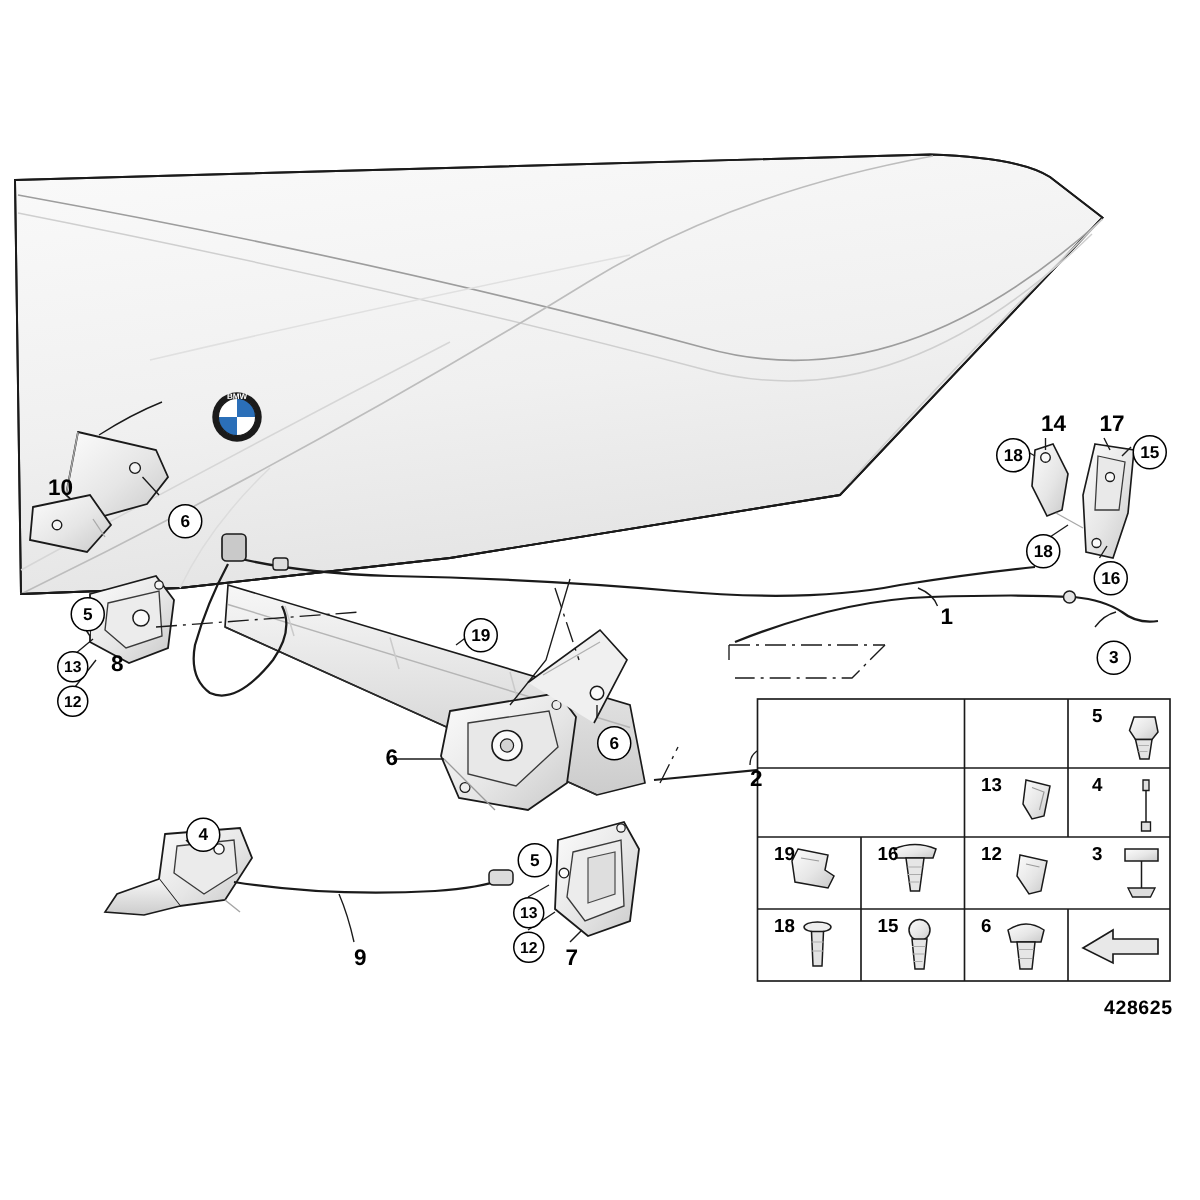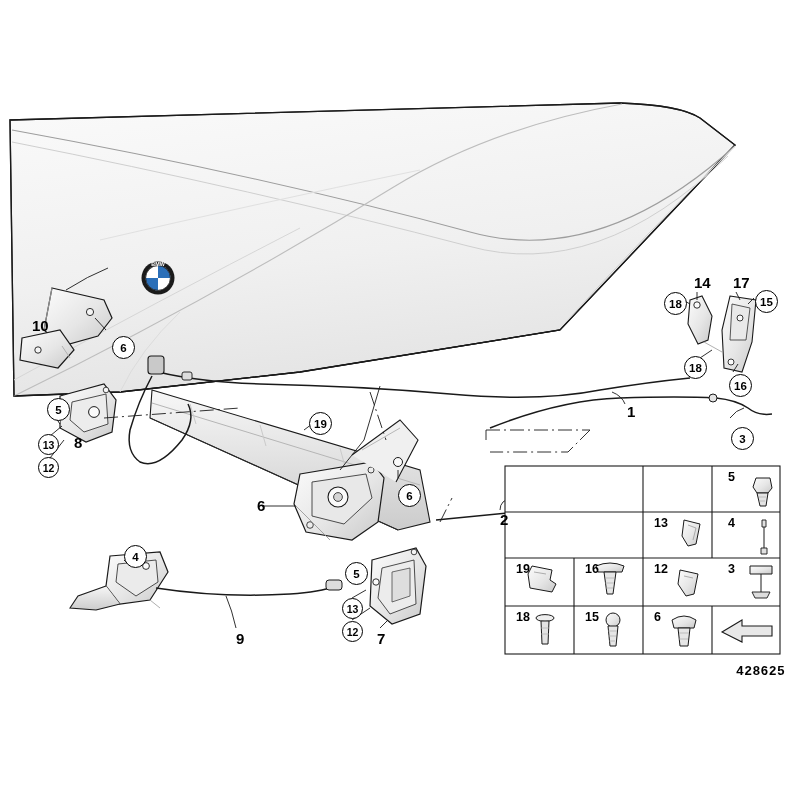--- a/index.html
+++ b/index.html
@@ -22,21 +22,21 @@
   .callout.tinycirc{
     width:19px;height:19px;border:1.3px solid #000;border-radius:50%;
     font-size:10.5px;display:flex;align-items:center;justify-content:center;
     background:#fff;
   }
   .legendnum{
     position:absolute;font-family:"Liberation Sans",sans-serif;
     font-weight:bold;font-size:12.5px;color:#000;
   }
   #partno{
-    position:absolute;font-family:Liberation Mono, monospace;
+    position:absolute;font-family:Liberation Sans, sans-serif;
     font-weight:bold;font-size:13px;color:#000;letter-spacing:.4px;
   }
   .bmw-text{font-family:"Liberation Sans",sans-serif;font-weight:bold;}
 </style>
 </head>
 <body>
 
 <div id="stage">
 
 <svg width="800" height="800" viewBox="0 0 800 800">

